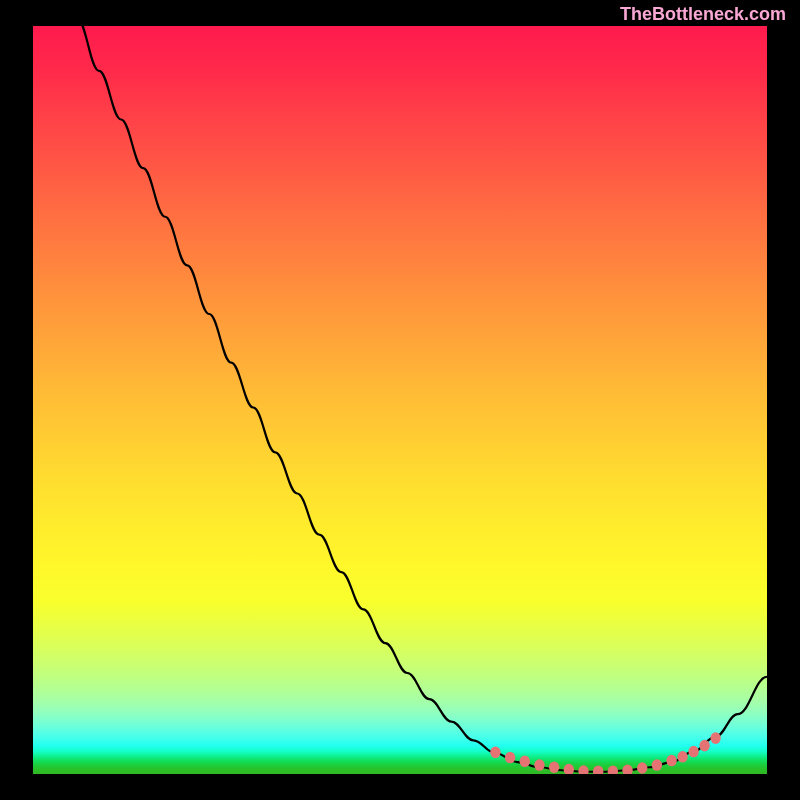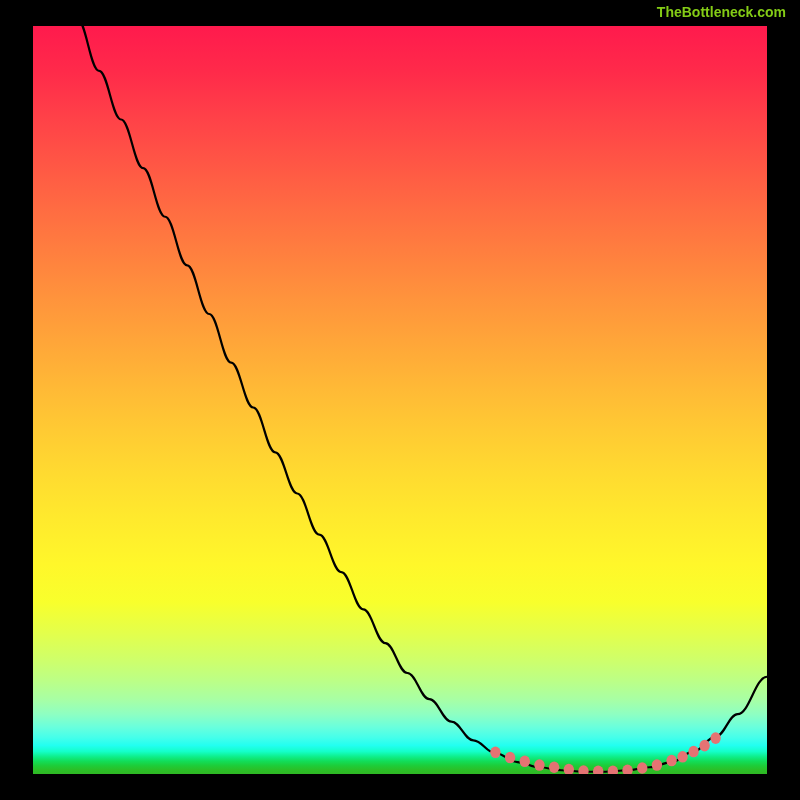--- a/index.html
+++ b/index.html
@@ -7,22 +7,22 @@
     width: 800px;
     height: 800px;
     background: #000;
     position: relative;
     font-family: Arial, sans-serif;
   }
   .attribution {
     position: absolute;
     top: 4px;
     right: 14px;
-    color: #84cc16;
-    font-size: 14px;
+    color: #f9a8d4;
+    font-size: 18px;
     font-weight: bold;
     z-index: 10;
   }
   .plot-area {
     position: absolute;
     left: 33px;
     top: 26px;
     width: 734px;
     height: 748px;
     overflow: hidden;

